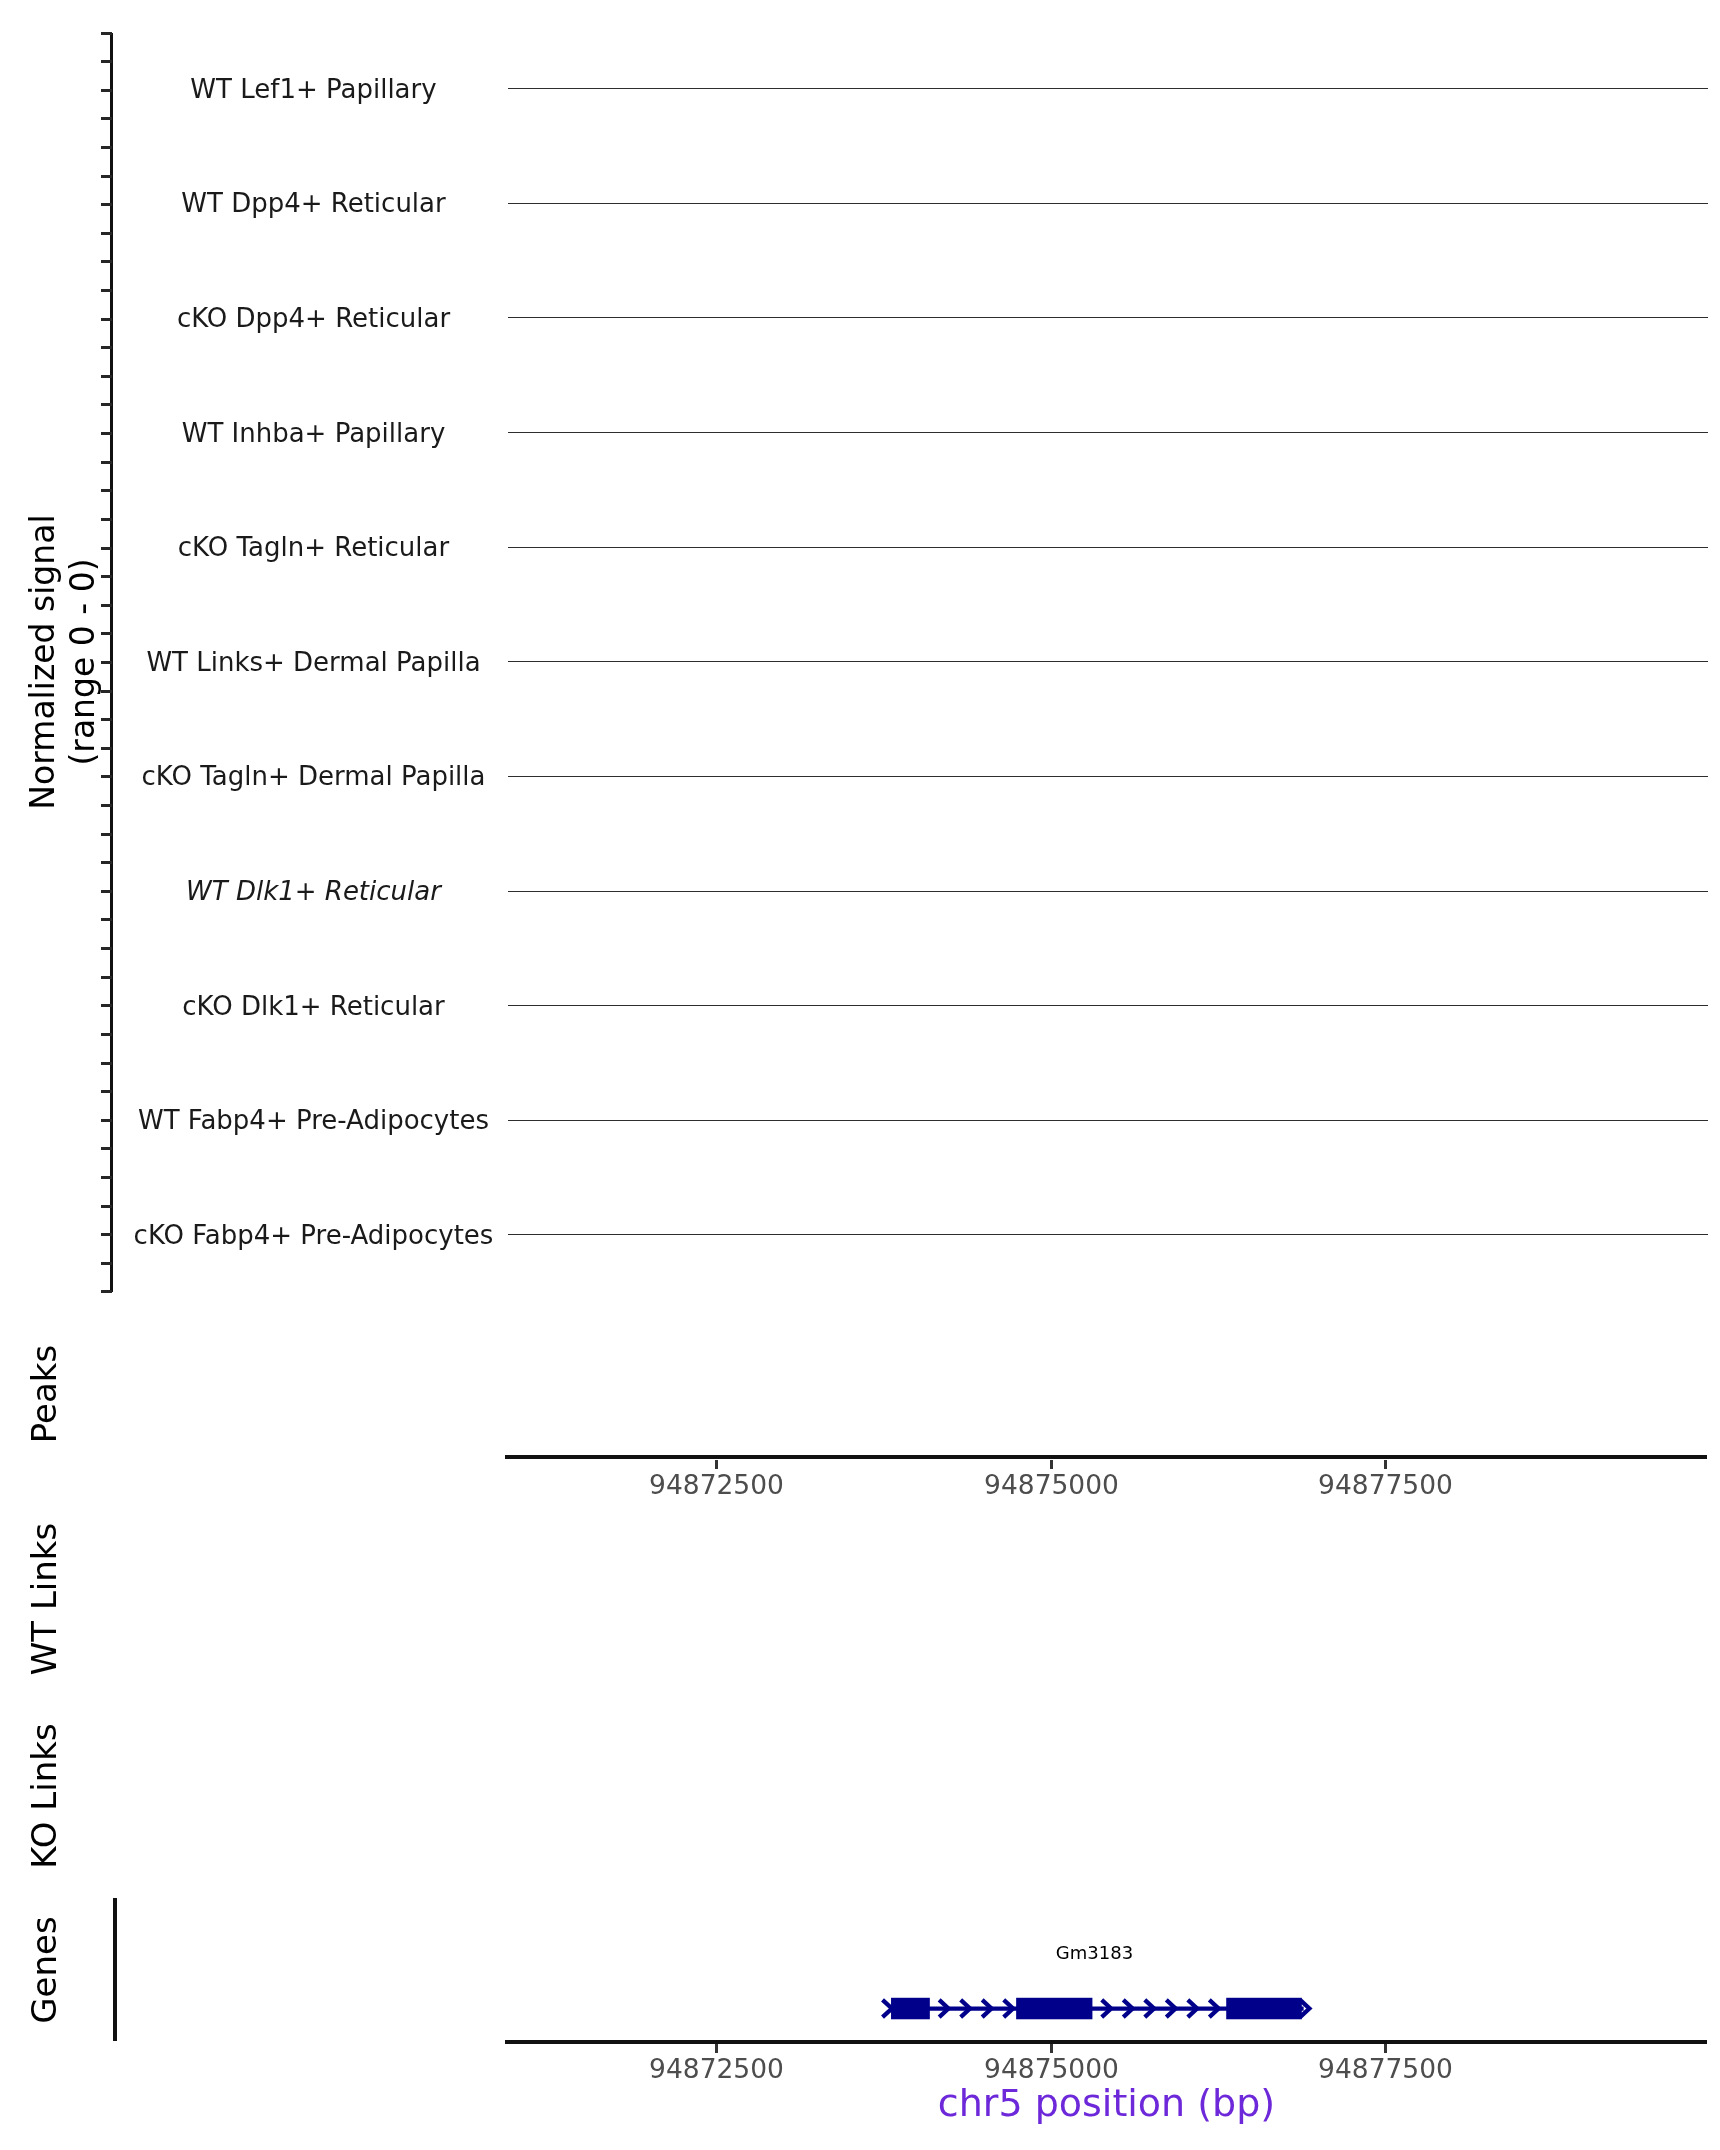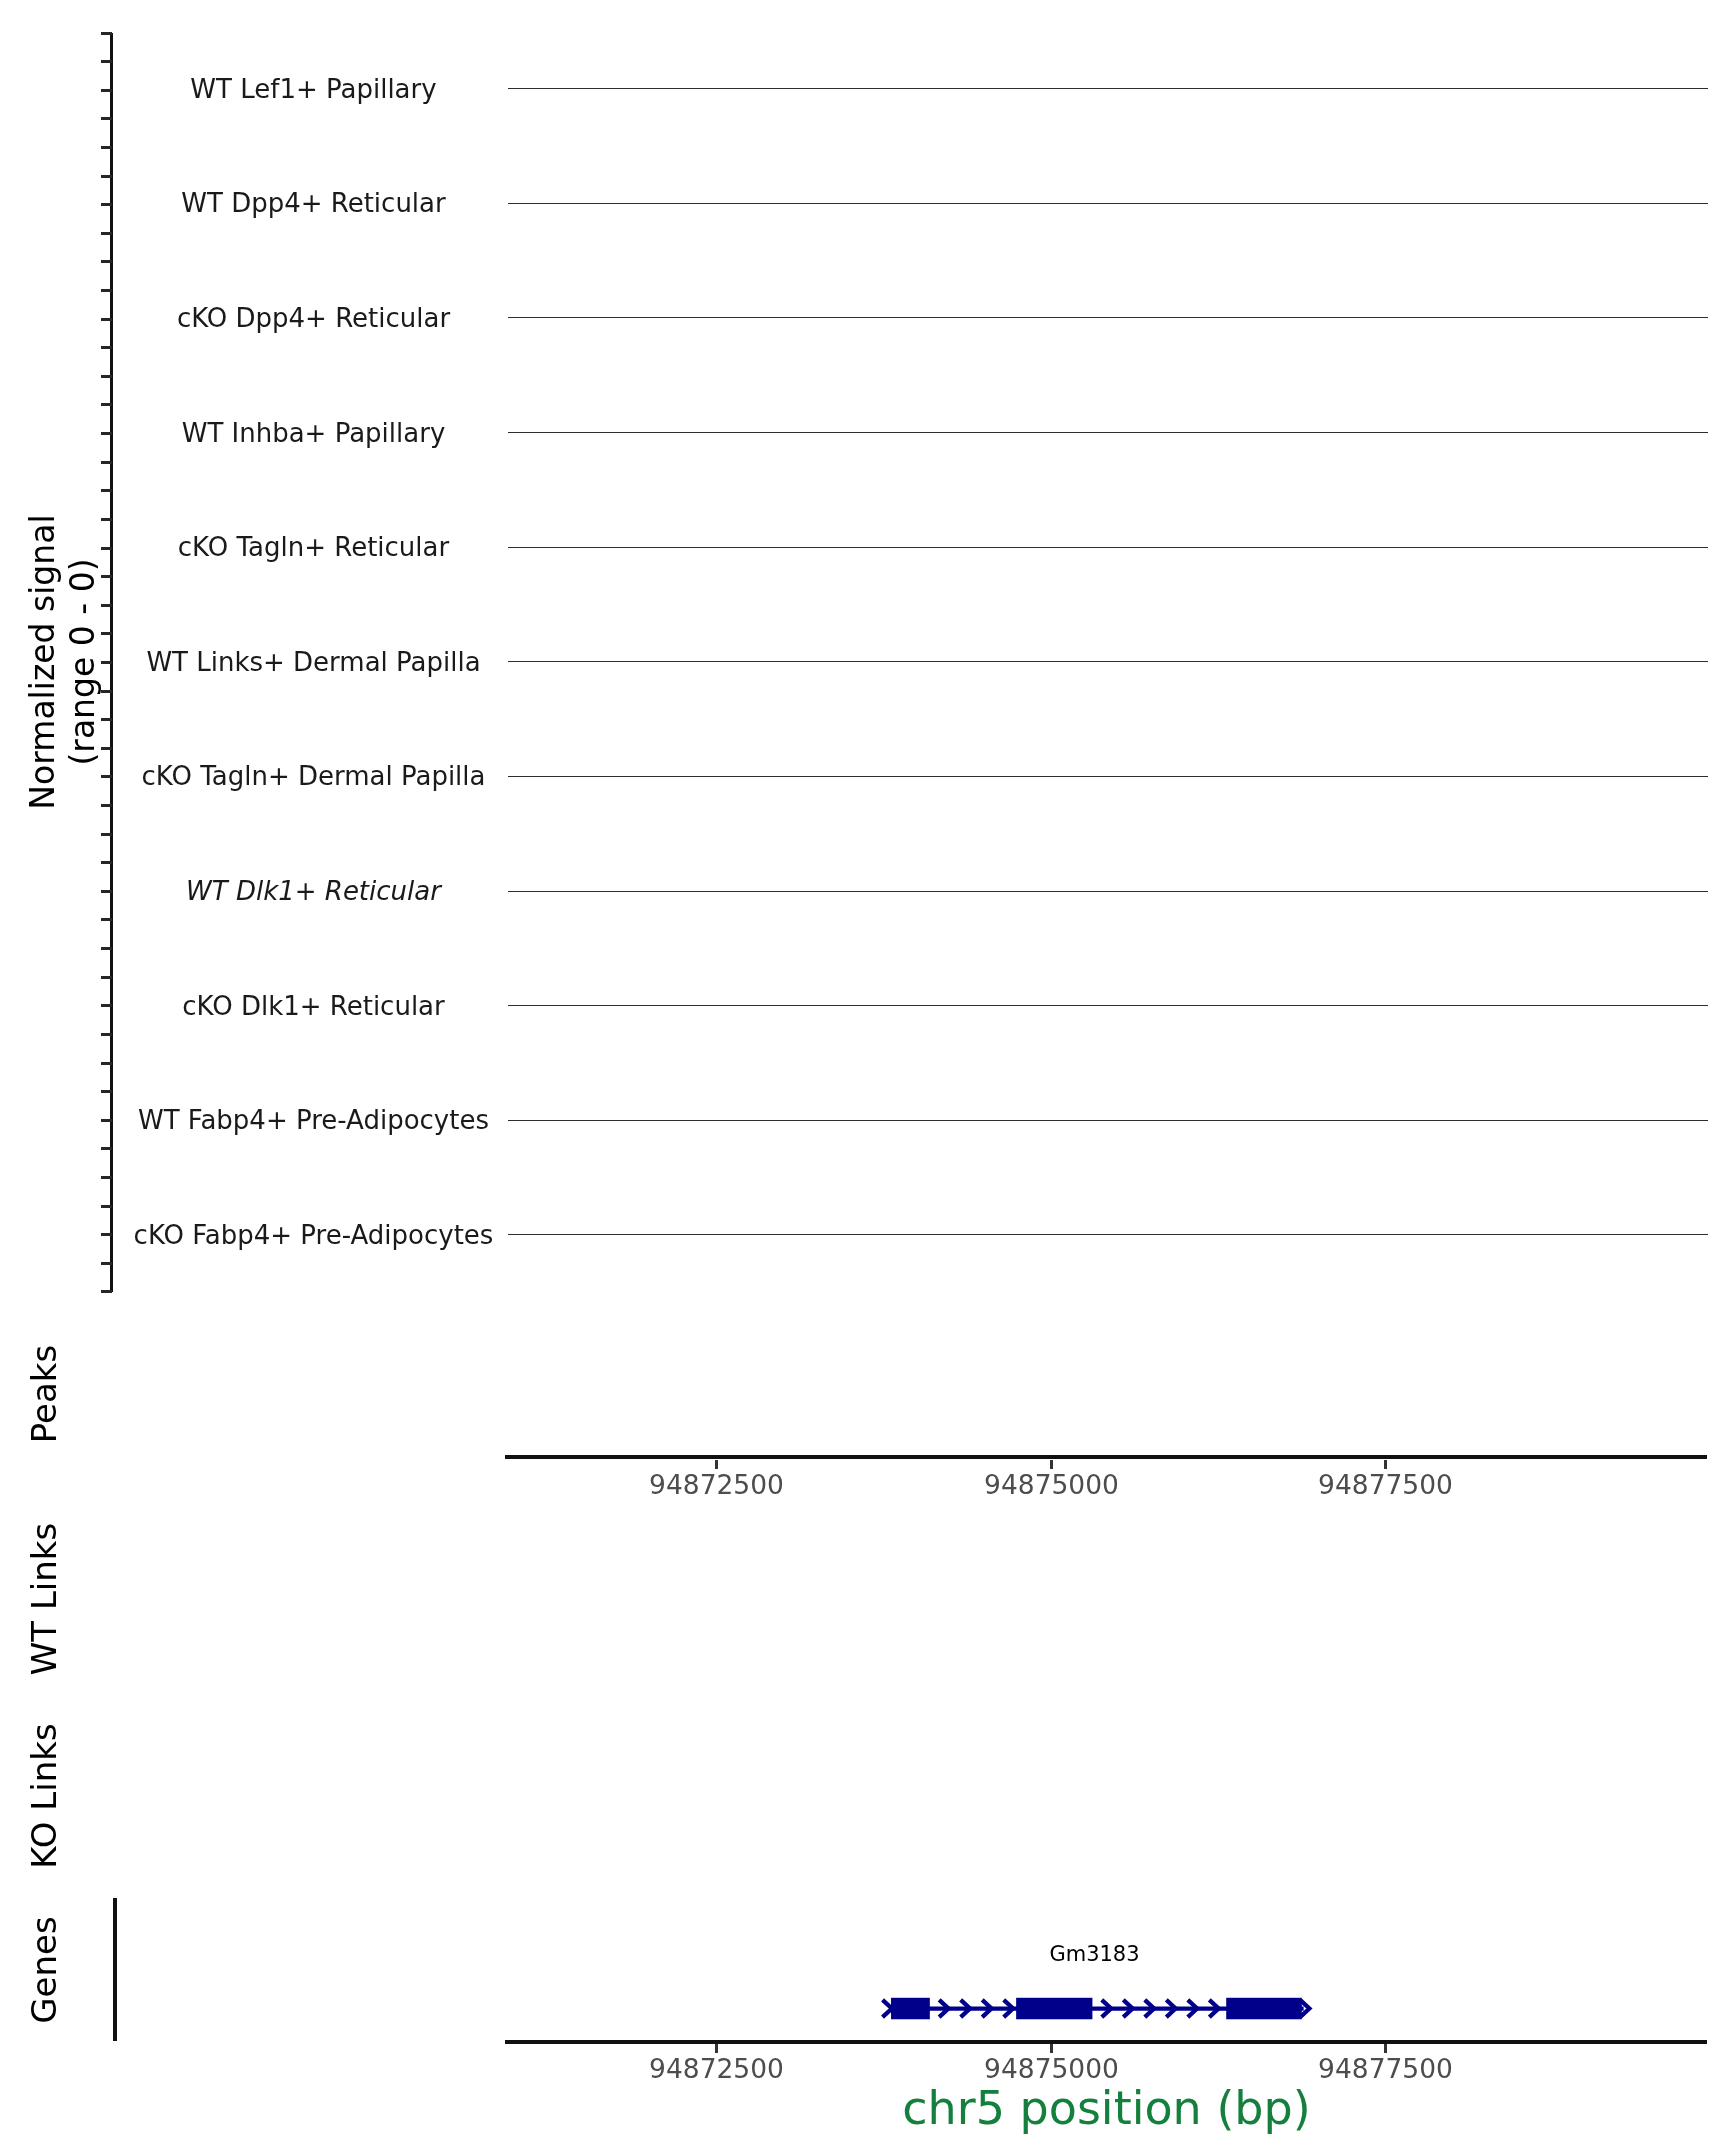--- a/index.html
+++ b/index.html
@@ -26,26 +26,26 @@
   .sig-axis-line{position:absolute; left:110px; top:33px; width:2.9px; height:1259px; background:#111111;}
   .sig-tick{position:absolute; left:101px; width:10.8px; height:2.9px; background:#262626;}
   .x-axis-line{position:absolute; left:505px; width:1202px; height:4.3px; background:#111111;}
   .x-tick{position:absolute; width:2.9px; height:9.3px; background:#333333;}
   .x-ticklabel{
     position:absolute; width:215px; text-align:center;
     font-size:26.5px; color:#4d4d4d; white-space:nowrap;
   }
   .xlabel{
     position:absolute; left:748px; top:2081px; width:717px; text-align:center;
-    font-size:46px; color:#15803d; white-space:nowrap;
+    font-size:38px; color:#6d28d9; white-space:nowrap;
   }
   .genes-bar{position:absolute; left:113px; top:1898px; width:3.6px; height:143px; background:#111111;}
   .gene-name{
     position:absolute; left:951px; top:1942px; width:287px; text-align:center;
-    font-size:21px; color:#000000; white-space:nowrap;
+    font-size:18px; color:#000000; white-space:nowrap;
   }
   svg{display:block;}
 </style>
 </head>
 <body>
 
 <div class="canvas">
 
   <div class="ylab" style="left:63px; top:662px;">
     <div>Normalized signal</div>

